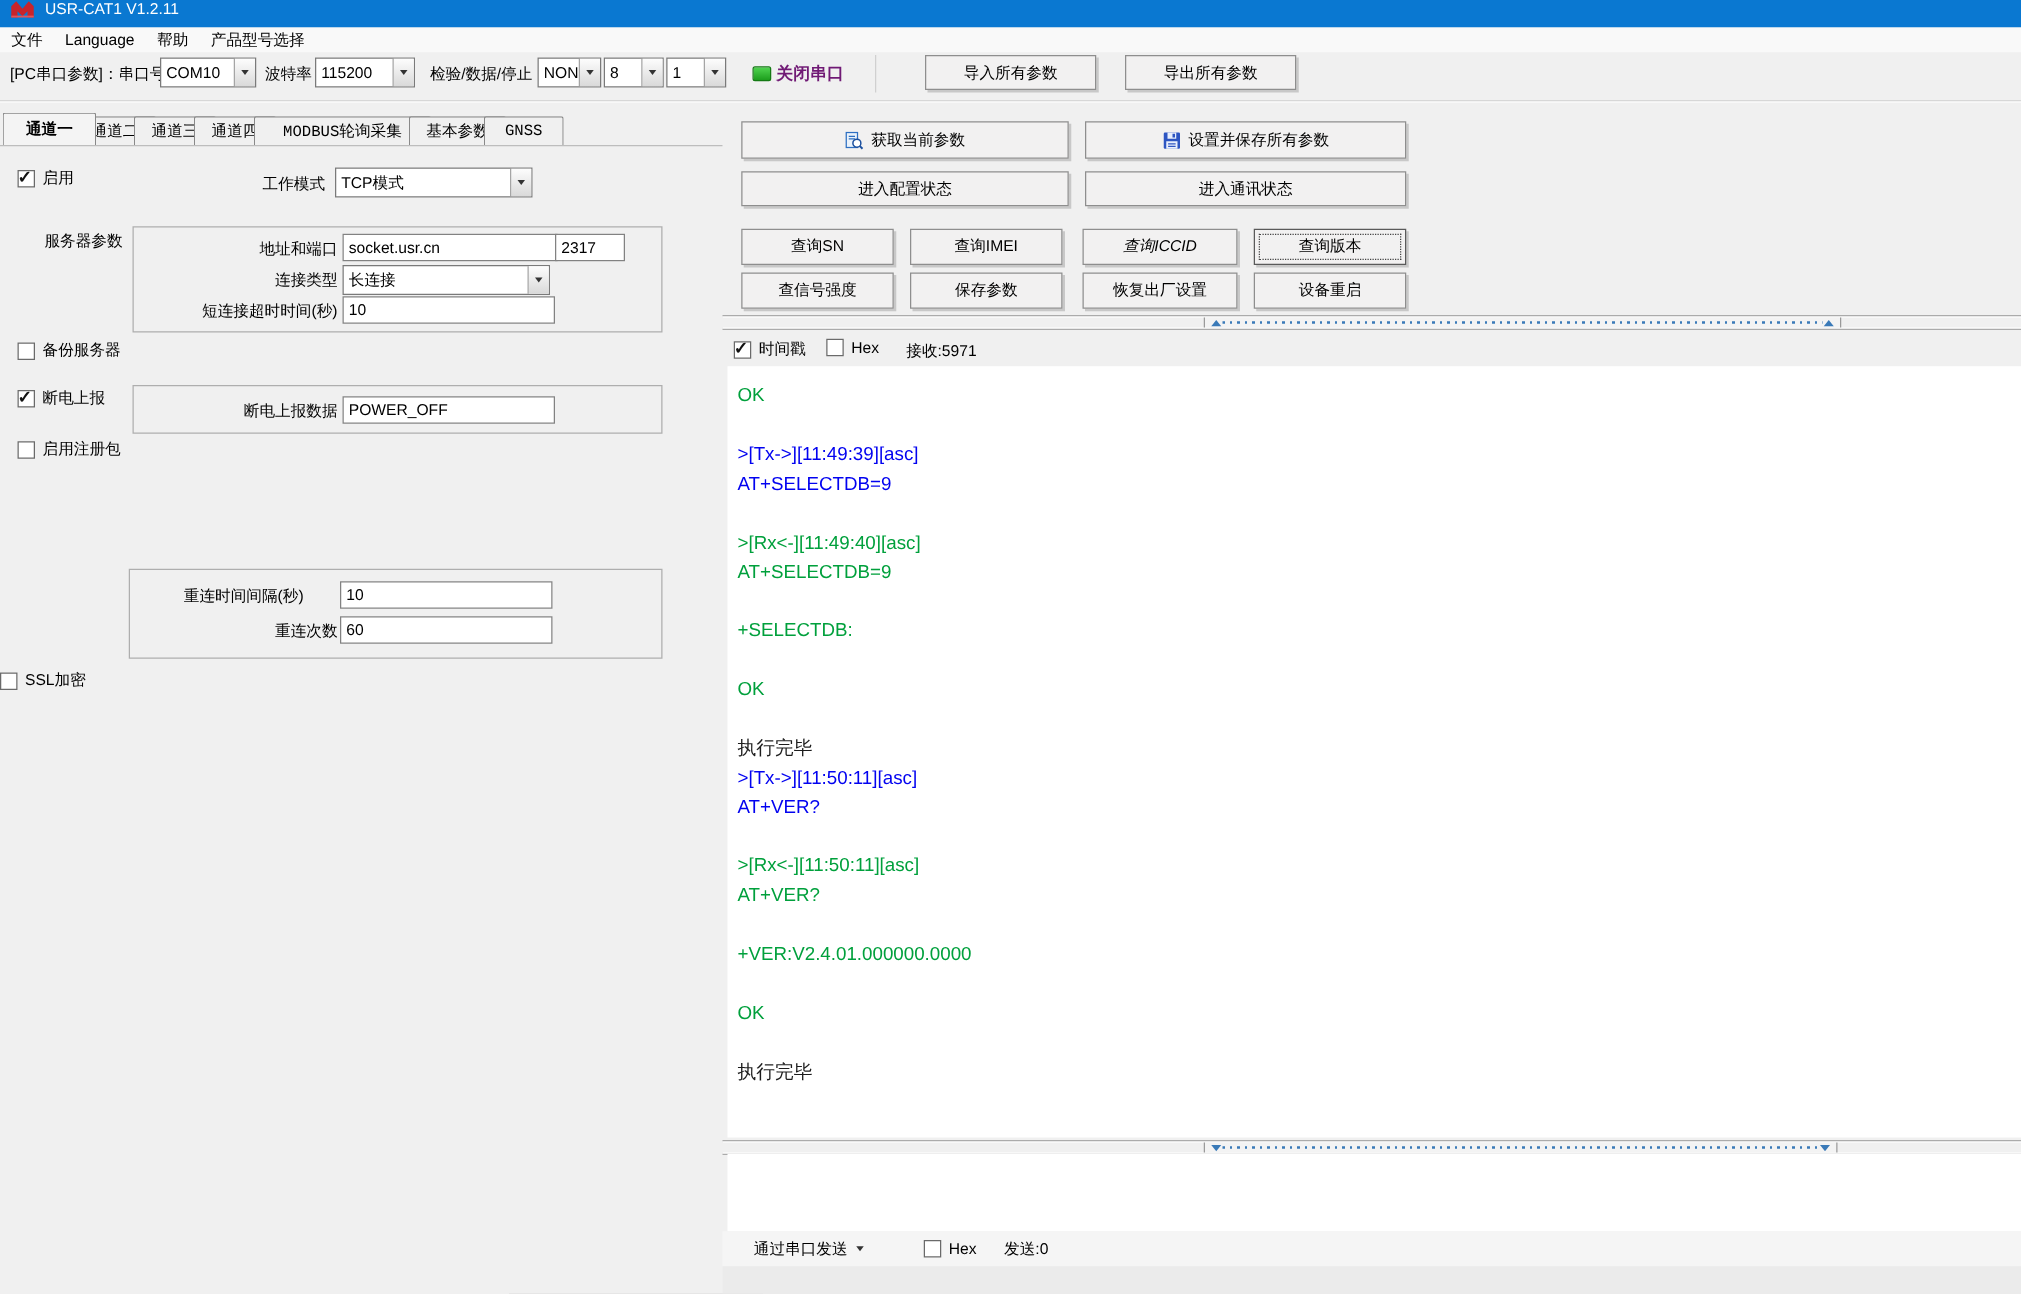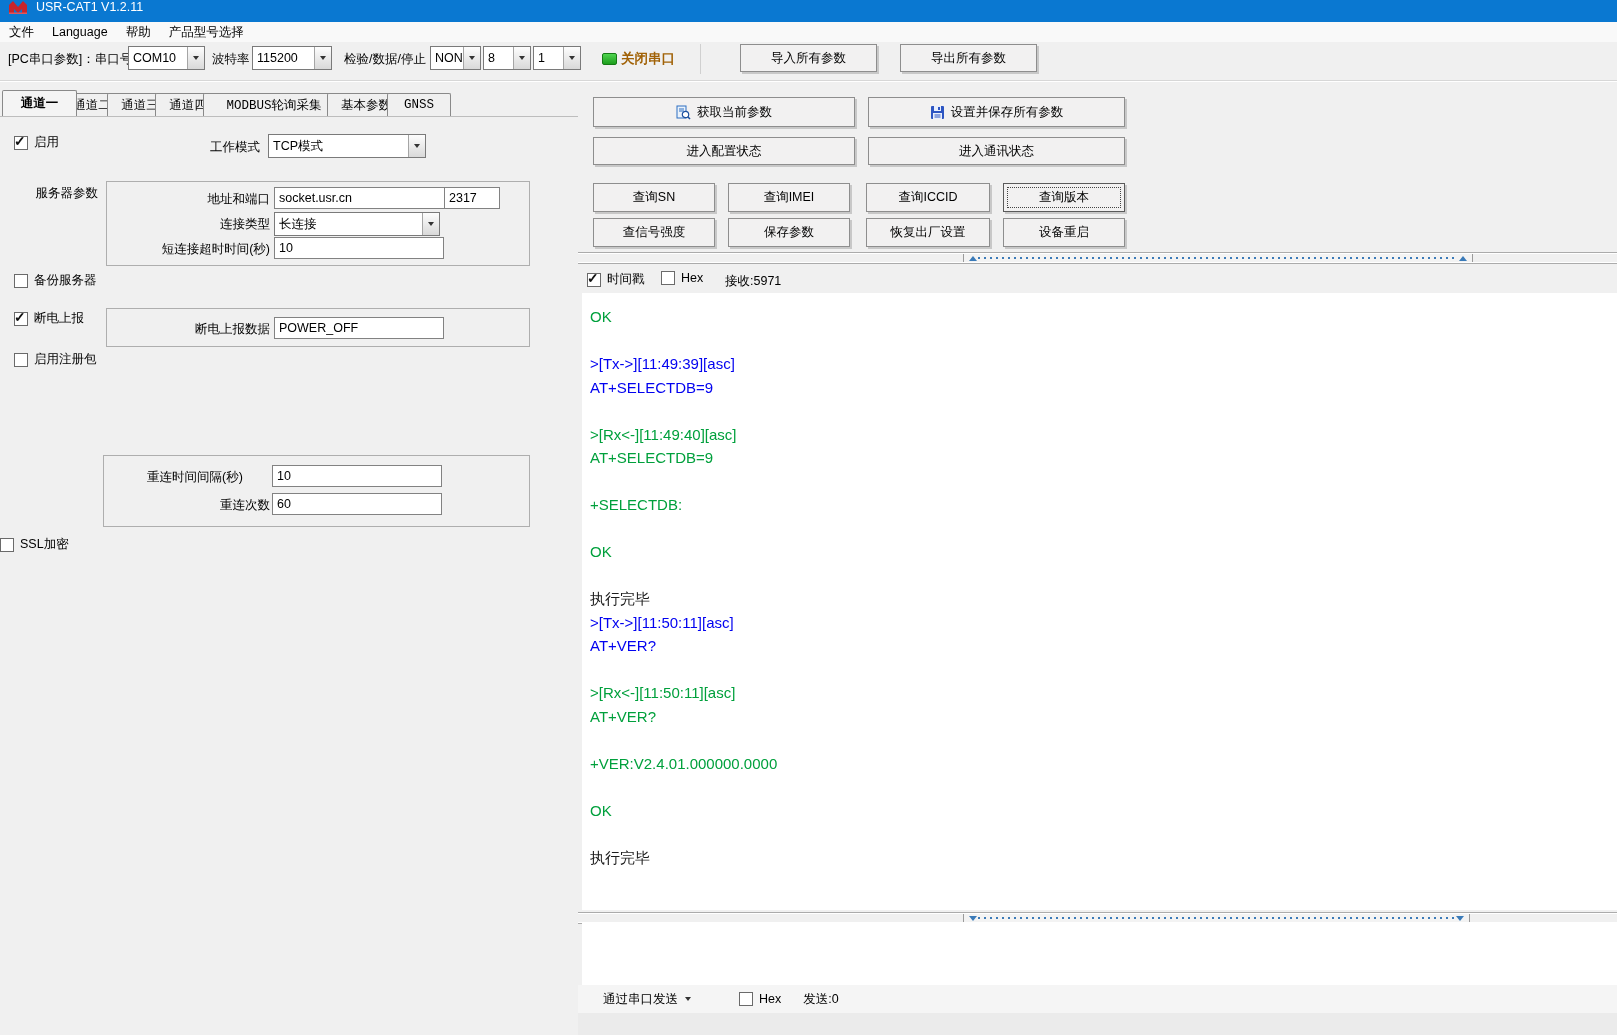--- a/index.html
+++ b/index.html
@@ -18,21 +18,21 @@
   
   #toolbar{left:0;top:42px;width:1617px;height:38px;background:#f0f0f0;border-bottom:1px solid #d7d7d7;box-shadow:0 1px 0 #ffffff;}
   .lbl{position:absolute;font-size:12.5px;white-space:nowrap;}
   .rlbl{text-align:right;}
   .tin{position:absolute;background:#fff;border:1px solid #828282;font-size:12.5px;display:flex;align-items:center;padding:0 4px;white-space:nowrap;overflow:hidden;}
   .combo{position:absolute;background:#fff;border:1px solid #7a7a7a;display:flex;align-items:stretch;}
   .combo .val{flex:1;font-size:12.5px;display:flex;align-items:center;padding:0 4px;white-space:nowrap;overflow:hidden;}
   .combo .dbtn{width:16px;background:linear-gradient(#fdfdfd,#d9d9d9);border-left:1px solid #a5a5a5;display:flex;align-items:center;justify-content:center;}
   .arr{width:0;height:0;border-left:3.5px solid transparent;border-right:3.5px solid transparent;border-top:4px solid #333;}
   #led{left:602px;top:53px;width:13px;height:10px;background:linear-gradient(#4fd44f,#1d9e1d);border:1px solid #157a15;border-radius:2px;}
-  #close-serial{left:621px;top:50px;font-size:13.5px;font-weight:bold;color:#a16207;cursor:pointer;}
+  #close-serial{left:621px;top:50px;font-size:13.5px;font-weight:bold;color:#701a75;cursor:pointer;}
   #tb-sep{left:700px;top:44px;width:1px;height:30px;background:#d0d0d0;}
   .btn{position:absolute;display:flex;align-items:center;justify-content:center;gap:6px;background:#f2f1f1;border:1px solid #8e8e8e;box-shadow:2px 2px 0 rgba(150,150,150,.45);font-size:12.5px;cursor:pointer;white-space:nowrap;text-align:center;}
   .btn.focused{border-color:#5a5a5a;}
   .btn.focused::after{content:"";position:absolute;inset:3px;border:1px dotted #444;}
   
   #tabstrip{left:2px;top:91px;width:576px;height:25px;font-family:Liberation Mono, monospace;}
   .tab{position:absolute;bottom:0;height:22px;background:#f0f0f0;border:1px solid #898989;border-bottom:none;border-radius:2px 2px 0 0;display:flex;align-items:center;justify-content:center;font-size:12.5px;padding:0 9px;cursor:pointer;}
   .tab.active{height:25px;background:#f4f4f4;font-weight:bold;z-index:2;}
   #tabline{left:0;top:116px;width:578px;height:1px;background:#bdbdbd;}
   
@@ -204,21 +204,21 @@
         <line x1="4.5" y1="10" x2="10.5" y2="10" stroke="#2d55c2"></line>
         <line x1="4.5" y1="12" x2="10.5" y2="12" stroke="#2d55c2"></line>
       </svg>
     <span>设置并保存所有参数</span>
   </div>
   <div class="btn" style="left:593px;top:137px;width:260px;height:26px;">进入配置状态</div>
   <div class="btn" style="left:868px;top:137px;width:255px;height:26px;">进入通讯状态</div>
 
   <div class="btn" style="left:593px;top:183px;width:120px;height:27px;">查询SN</div>
   <div class="btn" style="left:728px;top:183px;width:120px;height:27px;">查询IMEI</div>
-  <div class="btn" style="left:866px;top:183px;width:122px;height:27px;">查询ICCID</div>
+  <div class="btn" style="left:866px;top:183px;width:122px;height:27px;font-style:italic;">查询ICCID</div>
   <div class="btn focused" style="left:1003px;top:183px;width:120px;height:27px;">查询版本</div>
   <div class="btn" style="left:593px;top:218px;width:120px;height:27px;">查信号强度</div>
   <div class="btn" style="left:728px;top:218px;width:120px;height:27px;">保存参数</div>
   <div class="btn" style="left:866px;top:218px;width:122px;height:27px;">恢复出厂设置</div>
   <div class="btn" style="left:1003px;top:218px;width:120px;height:27px;">设备重启</div>
 
   <div class="split" style="top:252px;">
     <div class="split-seg" style="left:385px;width:508px;">
       <span class="tri-up" style="left:5px;"></span>
       <span class="dotline"></span>

